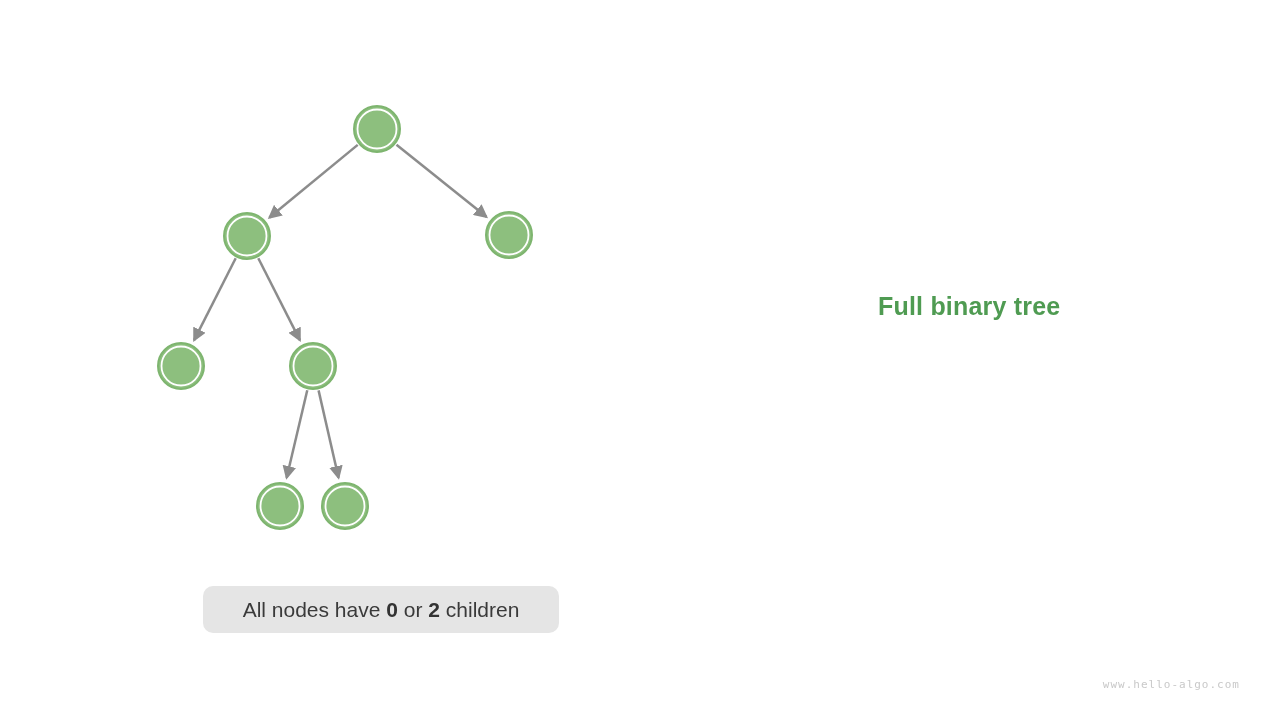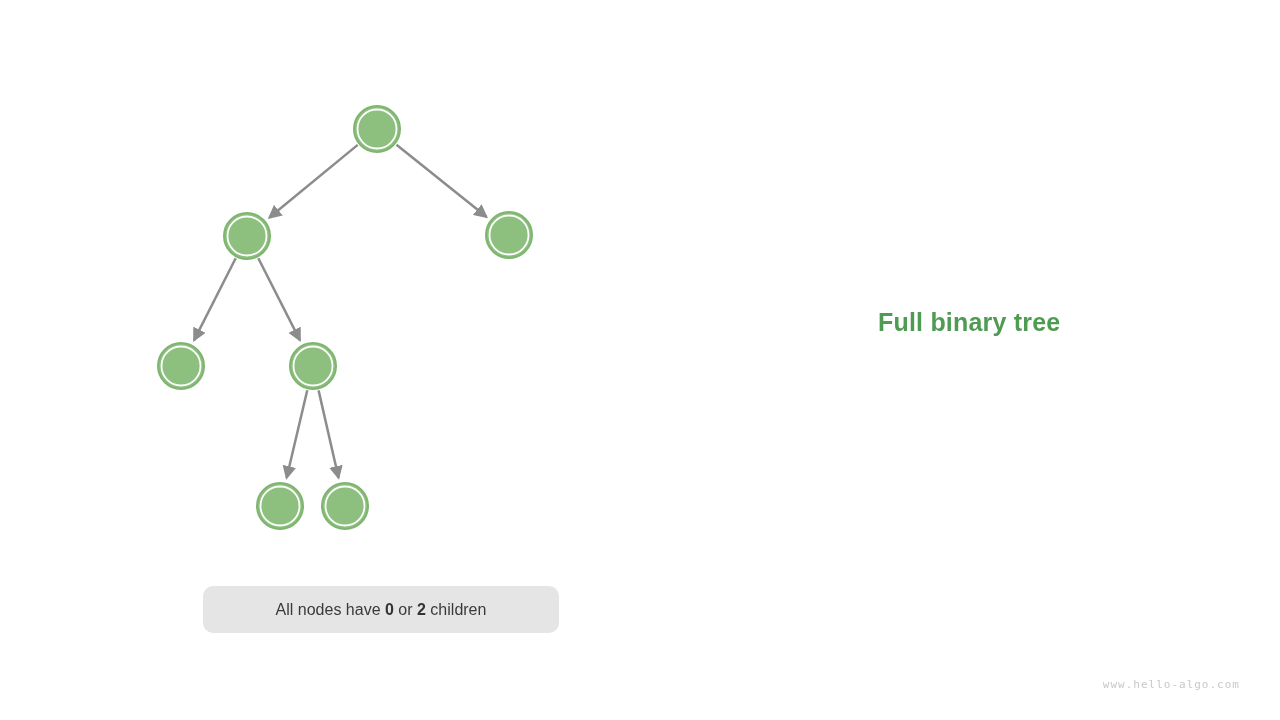--- a/index.html
+++ b/index.html
@@ -18,39 +18,39 @@
   #tree-svg {
     position: absolute;
     left: 0;
     top: 0;
     width: 1280px;
     height: 720px;
   }
   .diagram-title {
     position: absolute;
     left: 878px;
-    top: 308px;
+    top: 292px;
     font-size: 25px;
     font-weight: bold;
     color: #4f9b52;
     letter-spacing: 0.2px;
     white-space: nowrap;
   }
   .caption-box {
     position: absolute;
     left: 203px;
     top: 586px;
     width: 356px;
     height: 47px;
     background: #e5e5e5;
     border-radius: 10px;
     display: flex;
     align-items: center;
     justify-content: center;
-    font-size: 16px;
+    font-size: 21px;
     color: #3a3a3a;
     white-space: pre;
   }
   .caption-box b {
     font-weight: bold;
     color: #333333;
   }
   .watermark {
     position: absolute;
     right: 40px;

